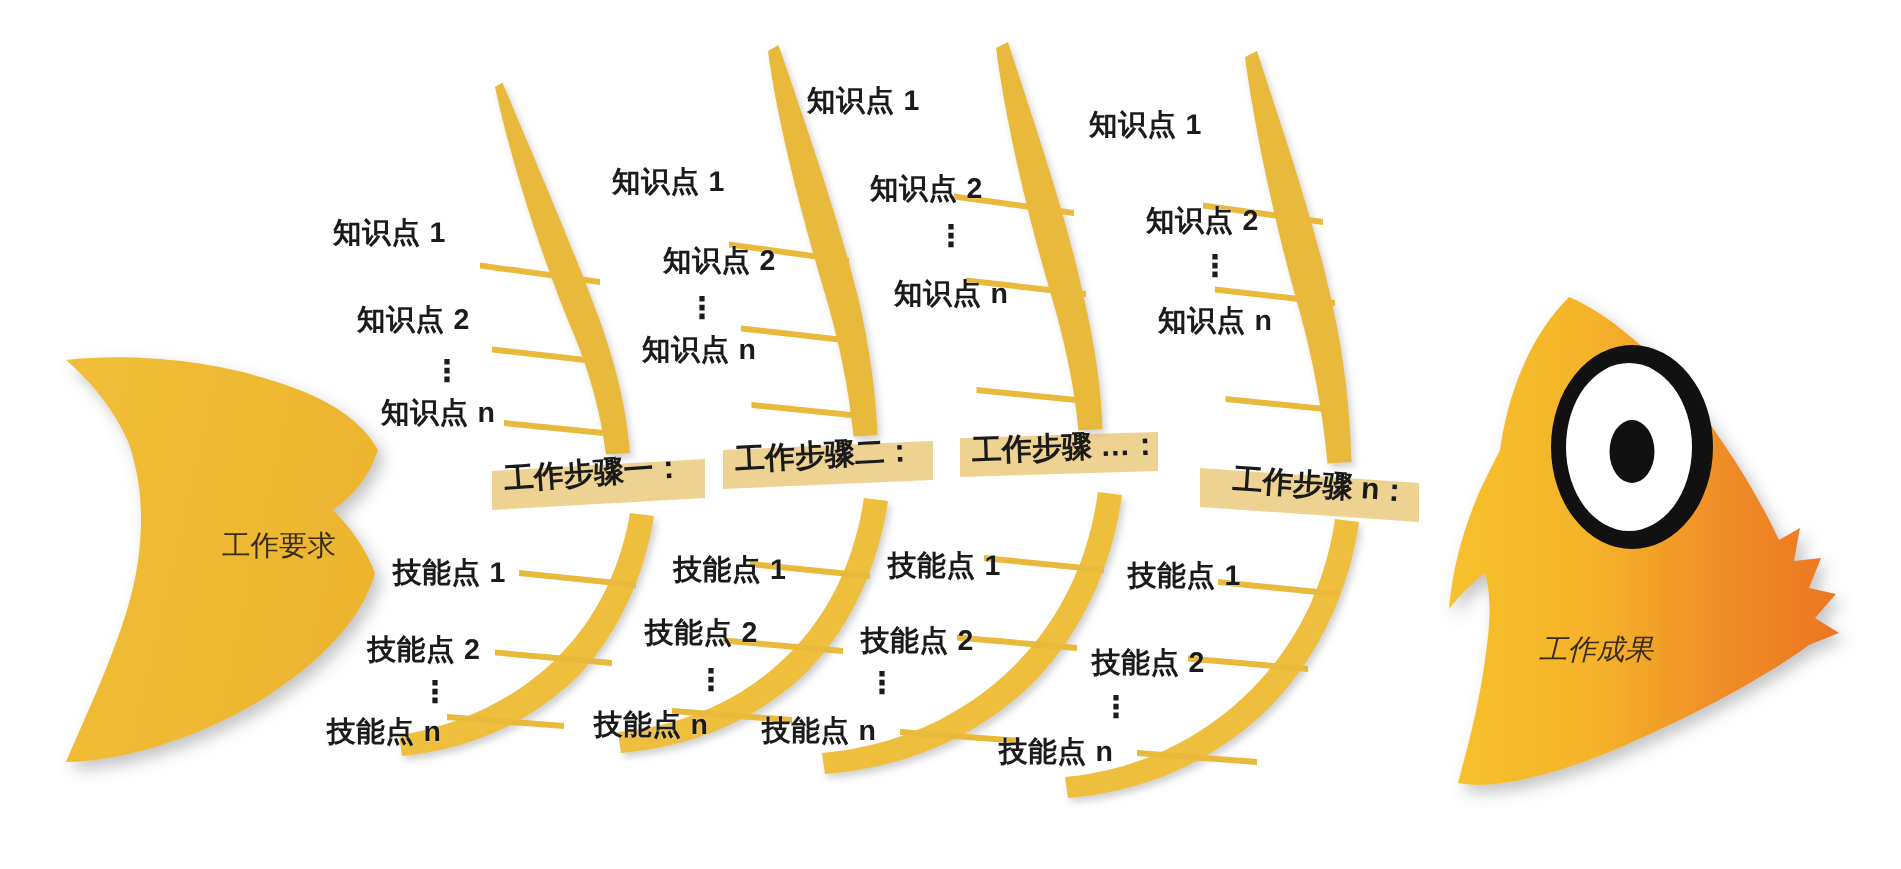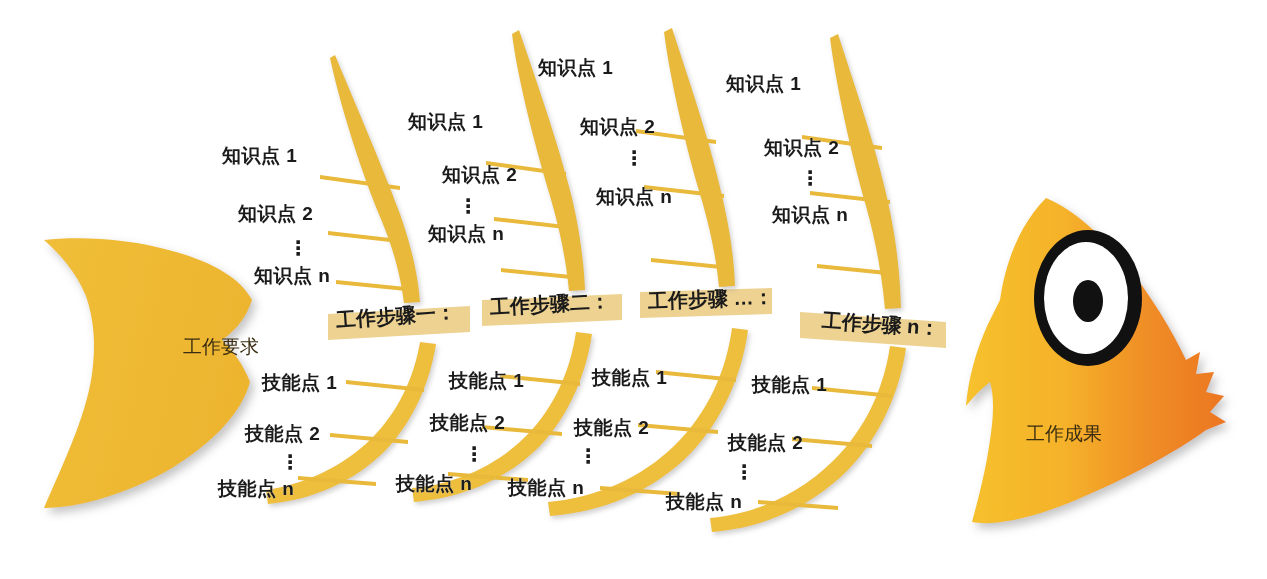--- a/index.html
+++ b/index.html
@@ -167,22 +167,22 @@
       <path d="M 736 378 L 656 370 L 656 374 L 736 382 Z" fill="#e8b93a"></path>
       <path d="M 718 430 L 638 423 L 638 427 L 718 434 Z" fill="#e8b93a"></path>
       <path d="M 680 492 L 600 486 L 600 490 L 680 496 Z" fill="#e8b93a"></path>
 
       <path d="M 892 394 L 812 386 L 812 390 L 892 398 Z" fill="#e8b93a"></path>
       <path d="M 872 444 L 792 437 L 792 441 L 872 448 Z" fill="#e8b93a"></path>
       <path d="M 838 506 L 758 500 L 758 504 L 838 510 Z" fill="#e8b93a"></path>
     </g>
   </svg>
 
-  <div class="endlbl" style="left:148px;top:337px;margin-left:35px;">工作要求</div>
-  <div class="endlbl" style="left:1026px;top:424px;">工作成果</div>
+  <div class="endlbl" style="left:148px;top:355px;">工作要求</div>
+  <div class="endlbl" style="left:1026px;top:424px;font-style:italic;">工作成果</div>
 
   <div class="steplbl" style="left:336px;top:310px;transform:rotate(-4deg);transform-origin:left center;">工作步骤一：</div>
   <div class="steplbl" style="left:490px;top:297px;transform:rotate(-3deg);transform-origin:left center;">工作步骤二：</div>
   <div class="steplbl" style="left:648px;top:291px;transform:rotate(-2deg);transform-origin:left center;">工作步骤 …：</div>
   <div class="steplbl" style="left:822px;top:310px;transform:rotate(4deg);transform-origin:left center;">工作步骤 n：</div>
 
   <div class="lbl" style="left:222px;top:146px;">知识点 1</div>
   <div class="lbl" style="left:238px;top:204px;">知识点 2</div>
   <div class="lbl dots" style="left:288px;top:238px;">⋮</div>
   <div class="lbl" style="left:254px;top:266px;">知识点 n</div>

